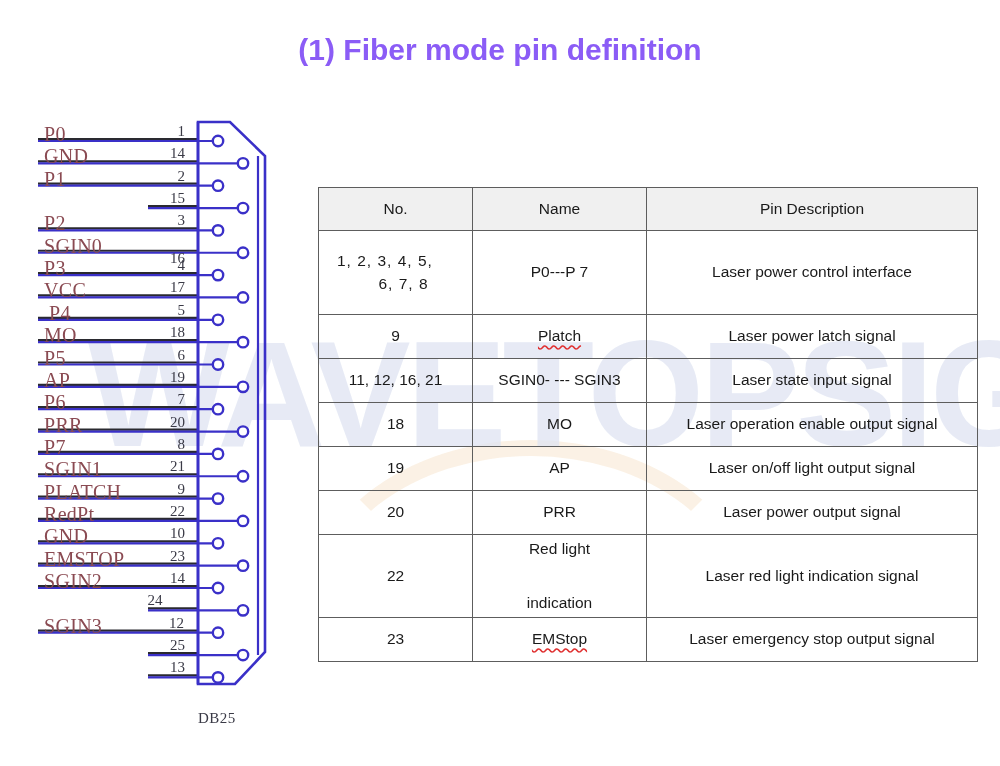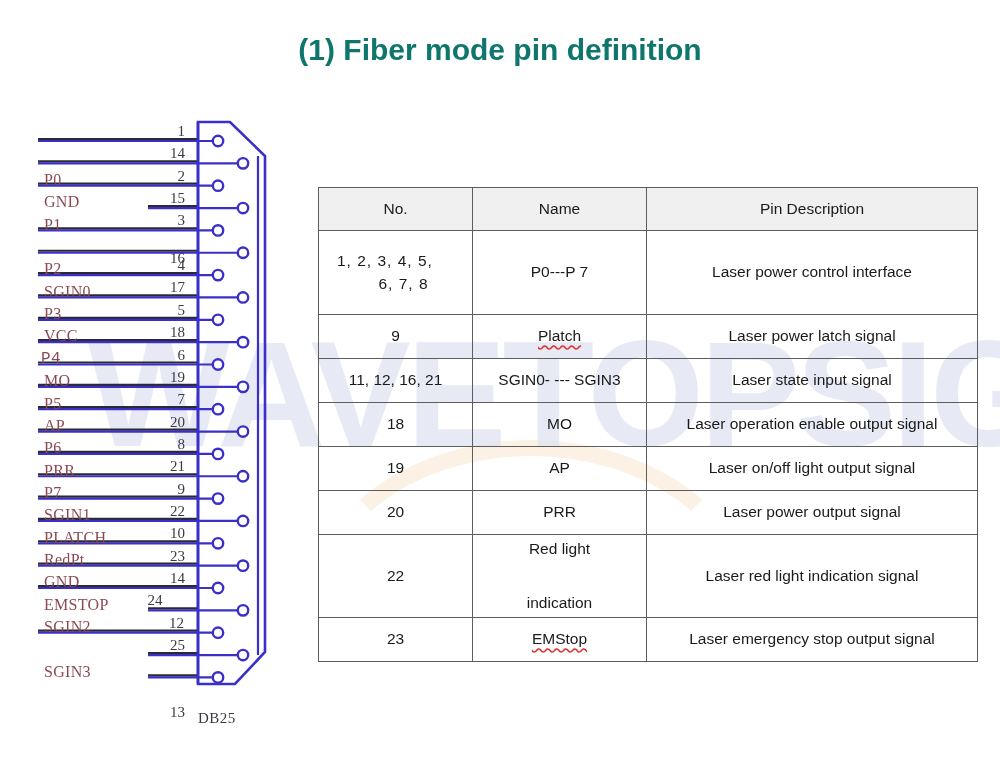--- a/index.html
+++ b/index.html
@@ -53,46 +53,45 @@
   }
 
   
   #title {
     position: absolute;
     left: 0;
     top: 33px;
     width: 1000px;
     text-align: center;
     z-index: 5;
-    color: #0f766e;
+    color: #8b5cf6;
     font-size: 30px;
     font-weight: bold;
     font-family: "Liberation Sans", sans-serif;
     letter-spacing: 0px;
   }
 
   
   #diagram {
     position: absolute;
     left: 30px;
     top: 110px;
     width: 290px;
     height: 630px;
     z-index: 3;
   }
   #diagram svg { display: block; }
 
   .pin-label {
     position: absolute;
     font-family: "Liberation Serif", serif;
-    font-size: 16px;
+    font-size: 20px;
     color: #8a4a52;
     white-space: nowrap;
     letter-spacing: 0.3px;
-    margin-top: 48px;
   }
   .pin-num {
     position: absolute;
     font-family: "Liberation Serif", serif;
     font-size: 15px;
     color: #3a3a46;
     text-align: right;
     white-space: nowrap;
   }
   .db25-label {
@@ -259,21 +258,21 @@
       <div class="pin-num" style="left: 95px; width: 60px; top: 57.7px;">2</div>
       <div class="pin-num" style="left: 95px; width: 60px; top: 80.05px;">15</div>
       <div class="pin-label" style="left: 14px; top: 102.4px;">P2</div>
       <div class="pin-num" style="left: 95px; width: 60px; top: 102.4px;">3</div>
       <div class="pin-label" style="left: 14px; top: 124.75px;">SGIN0</div>
       <div class="pin-num" style="left: 95px; width: 60px; top: 140px;">16</div>
       <div class="pin-label" style="left: 14px; top: 147.1px;">P3</div>
       <div class="pin-num" style="left: 95px; width: 60px; top: 147.1px;">4</div>
       <div class="pin-label" style="left: 14px; top: 169.45px;">VCC</div>
       <div class="pin-num" style="left: 95px; width: 60px; top: 169.45px;">17</div>
-      <div class="pin-label" style="left: 11px; top: 191.8px; font-family: Liberation Mono, monospace;">P4</div>
+      <div class="pin-label" style="left: 19px; top: 191.8px;">P4</div>
       <div class="pin-num" style="left: 95px; width: 60px; top: 191.8px;">5</div>
       <div class="pin-label" style="left: 14px; top: 214.15px;">MO</div>
       <div class="pin-num" style="left: 95px; width: 60px; top: 214.15px;">18</div>
       <div class="pin-label" style="left: 14px; top: 236.5px;">P5</div>
       <div class="pin-num" style="left: 95px; width: 60px; top: 236.5px;">6</div>
       <div class="pin-label" style="left: 14px; top: 258.85px;">AP</div>
       <div class="pin-num" style="left: 95px; width: 60px; top: 258.85px;">19</div>
       <div class="pin-label" style="left: 14px; top: 281.2px;">P6</div>
       <div class="pin-num" style="left: 95px; width: 60px; top: 281.2px;">7</div>
       <div class="pin-label" style="left: 14px; top: 303.55px;">PRR</div>
@@ -289,21 +288,21 @@
       <div class="pin-label" style="left: 14px; top: 415.3px;">GND</div>
       <div class="pin-num" style="left: 95px; width: 60px; top: 415.3px;">10</div>
       <div class="pin-label" style="left: 14px; top: 437.65px;">EMSTOP</div>
       <div class="pin-num" style="left: 95px; width: 60px; top: 437.65px;">23</div>
       <div class="pin-label" style="left: 14px; top: 460px;">SGIN2</div>
       <div class="pin-num" style="left: 95px; width: 60px; top: 460px;">14</div>
       <div class="pin-num" style="left: 95px; width: 60px; top: 482.35px; text-align: center;">24</div>
       <div class="pin-label" style="left: 14px; top: 504.7px;">SGIN3</div>
       <div class="pin-num" style="left: 94px; width: 60px; top: 504.7px;">12</div>
       <div class="pin-num" style="left: 95px; width: 60px; top: 527.05px;">25</div>
-      <div class="pin-num" style="left: 95px; width: 60px; top: 549.4px; margin-top: 45px;">13</div>
+      <div class="pin-num" style="left: 95px; width: 60px; top: 549.4px;">13</div>
     </div>
   <div class="db25-label">DB25</div>
 </div>
 
 <table id="pin-table">
   <thead>
     <tr>
       <th class="col-no">No.</th>
       <th class="col-name">Name</th>
       <th class="col-desc">Pin Description</th>

